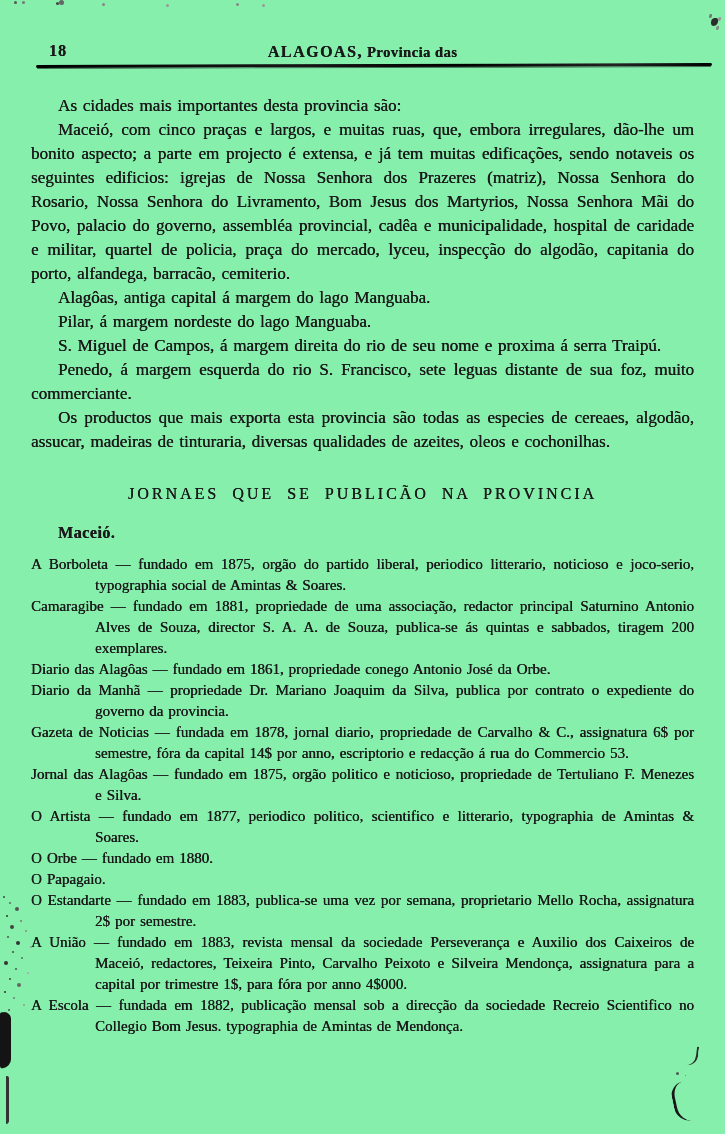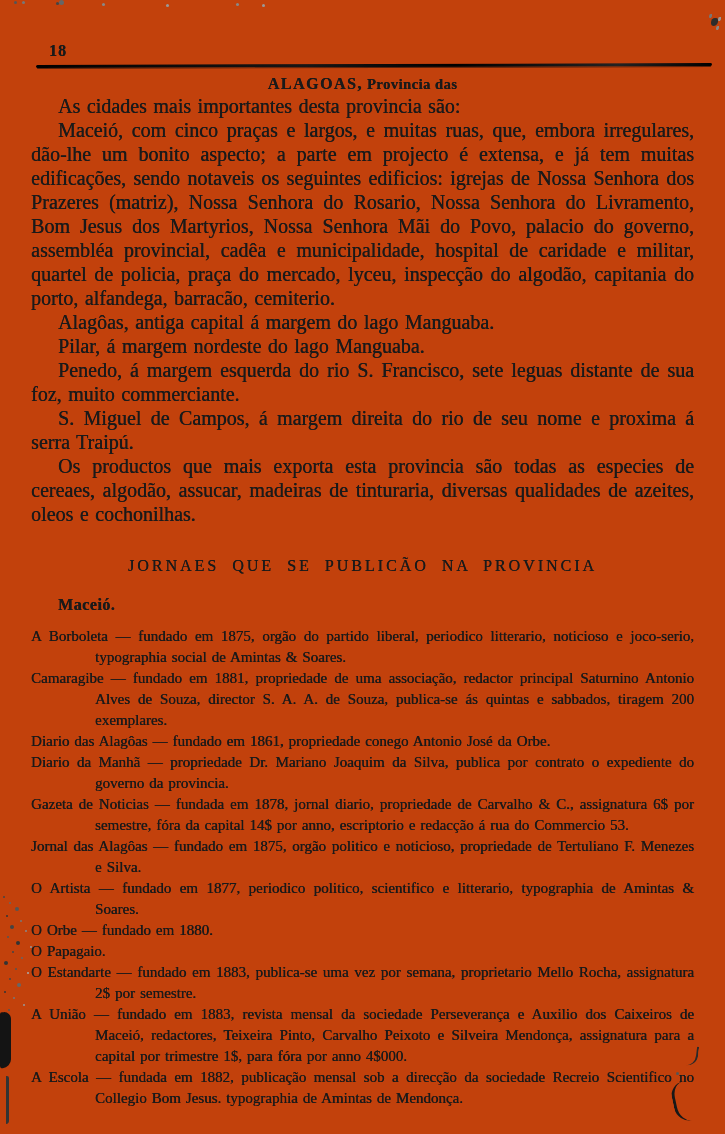--- a/index.html
+++ b/index.html
@@ -1,53 +1,53 @@
 <!DOCTYPE html>
 <html><head>
 <meta charset="utf-8">
 <style>
   html,body{margin:0;padding:0;background:#e9e9e6;}
   .page{
     position:relative;
     width:725px;height:1134px;
     margin:0 auto;
-    background:#c2410c;
+    background:#86efac;
     overflow:hidden;
     font-family:"Liberation Serif", serif;
     color:#1a1a1a;
     -webkit-font-smoothing:antialiased;
   }
   .ink{ text-shadow:0.35px 0 0 currentColor; }
 
   
   .page-number{
     position:absolute;left:49px;top:42px;
     font-size:16px;font-weight:bold;letter-spacing:1px;
   }
   .running-header{
     position:absolute;left:0;top:43px;width:100%;
-    text-align:center;font-size:15px;margin-top:32px;
+    text-align:center;font-size:15px;
   }
   .running-header .t-main{font-weight:bold;font-size:16px;letter-spacing:1.5px;}
   .running-header .t-rest{font-weight:bold;font-size:14.5px;letter-spacing:0.5px;}
   .header-rule{
     position:absolute;left:36px;top:64px;width:676px;height:3px;
     background:linear-gradient(90deg,#000 0%,#161616 40%,#000 62%,#222 86%,#000 100%);
     border-radius:2px;
     box-shadow:0 2px 0 -1px rgba(10,10,10,.55);
     transform:rotate(-0.15deg);
   }
 
   
   .content{
     position:absolute;left:31px;top:94px;width:663px;
   }
   .content p{margin:0;}
   .intro p{
-    font-size:20px;line-height:24px;
+    font-size:17px;line-height:24px;
     text-indent:27px;text-align:justify;
     word-spacing:1.5px;
   }
   .section-heading{
     margin:31px 0 12px 0;
     text-align:center;
     font-size:16px;font-weight:normal;
     letter-spacing:3px;word-spacing:6px;
   }
   .city-subheading{
@@ -112,22 +112,22 @@
     <span class="t-main">ALAGOAS,</span><span class="t-rest"> Provincia das</span>
   </div>
   <div class="header-rule"></div>
 
   <div class="content">
     <div class="intro ink">
       <p>As cidades mais importantes desta provincia são:</p>
       <p>Maceió, com cinco praças e largos, e muitas ruas, que, embora irregulares, dão-lhe um bonito aspecto; a parte em projecto é extensa, e já tem muitas edificações, sendo notaveis os seguintes edificios: igrejas de Nossa Senhora dos Prazeres (matriz), Nossa Senhora do Rosario, Nossa Senhora do Livramento, Bom Jesus dos Martyrios, Nossa Senhora Mãi do Povo, palacio do governo, assembléa provincial, cadêa e municipalidade, hospital de caridade e militar, quartel de policia, praça do mercado, lyceu, inspecção do algodão, capitania do porto, alfandega, barracão, cemiterio.</p>
       <p>Alagôas, antiga capital á margem do lago Manguaba.</p>
       <p>Pilar, á margem nordeste do lago Manguaba.</p>
+      <p>S. Miguel de Campos, á margem direita do rio de seu nome e proxima á serra Traipú.</p>
       <p>Penedo, á margem esquerda do rio S. Francisco, sete leguas distante de sua foz, muito commerciante.</p>
-      <p>S. Miguel de Campos, á margem direita do rio de seu nome e proxima á serra Traipú.</p>
       <p>Os productos que mais exporta esta provincia são todas as especies de cereaes, algodão, assucar, madeiras de tinturaria, diversas qualidades de azeites, oleos e cochonilhas.</p>
     </div>
 
     <h2 class="section-heading ink">JORNAES QUE SE PUBLICÃO NA PROVINCIA</h2>
     <h3 class="city-subheading ink">Maceió.</h3>
 
     <div class="entries ink">
       <p>A Borboleta — fundado em 1875, orgão do partido liberal, periodico litterario, noticioso e joco-serio, typographia social de Amintas &amp; Soares.</p>
       <p>Camaragibe — fundado em 1881, propriedade de uma associação, redactor principal Saturnino Antonio Alves de Souza, director S. A. A. de Souza, publica-se ás quintas e sabbados, tiragem 200 exemplares.</p>
       <p>Diario das Alagôas — fundado em 1861, propriedade conego Antonio José da Orbe.</p>

